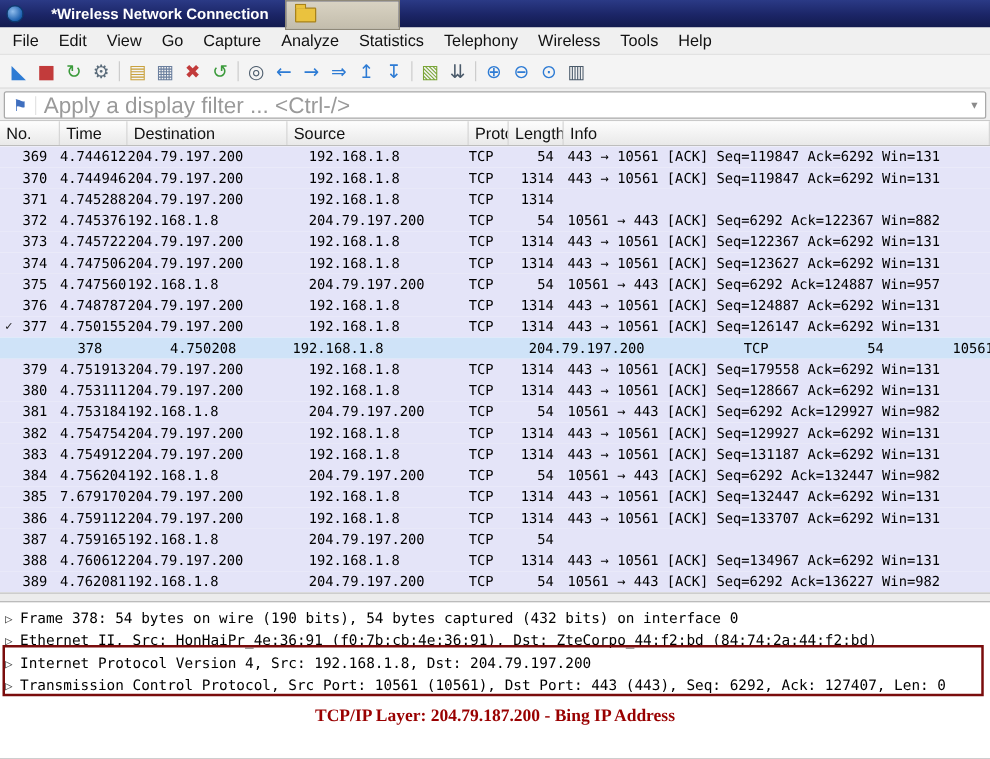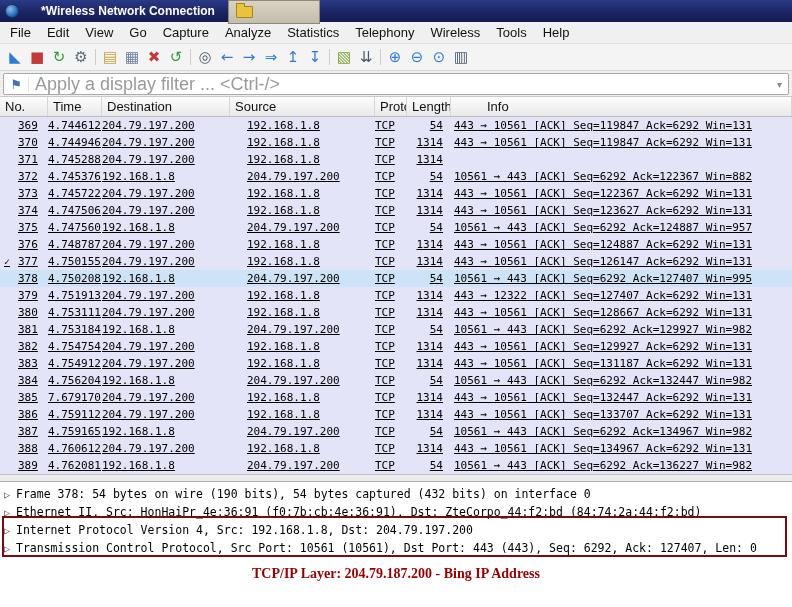--- a/index.html
+++ b/index.html
@@ -37,27 +37,27 @@
   .filter-input{height:20px;background:#fff;border:1px solid #a9a9a9;border-radius:2px;display:flex;align-items:center;}
   .filter-bookmark{width:24px;text-align:center;color:#3f6fbf;font-size:13px;border-right:1px solid #e4e4e4;flex:0 0 auto;}
   .filter-placeholder{color:#9a9a9a;font-size:18px;padding-left:6px;flex:1;white-space:nowrap;overflow:hidden;}
   .filter-arrow{color:#8a8a8a;padding:0 6px;font-size:10px;flex:0 0 auto;}
 
   
   .pheader{height:20px;display:flex;background:linear-gradient(#fdfdfd,#e9e9e9);border-bottom:1px solid #bdbdbd;
            font-size:13px;color:#111;box-sizing:border-box;}
   .hcell{border-right:1px solid #d6d6d6;padding:2px 0 0 5px;overflow:hidden;white-space:nowrap;box-sizing:border-box;flex:0 0 auto;}
   .w1{width:48px;} .w2{width:54px;} .w3{width:145px;} .w4{width:128px;} .w5{width:32px;} .w6{width:44px;}
-  .w7{flex:1 1 auto;margin-left:31px;}
+  .w7{flex:1 1 auto;}
 
   
   .plist{height:357px;overflow:hidden;background:#fff;
          font-family:"DejaVu Sans Mono","Liberation Mono",monospace;font-size:11px;}
-  .prow{display:flex;height:17px;line-height:17px;background:#e4e4f8;color:#000;white-space:nowrap;text-decoration:underline;}
-  .prow.sel{background:#cfe3f8;}
+  .prow{display:flex;height:17px;line-height:17px;background:#e4e4f8;color:#000;white-space:nowrap;}
+  .prow.sel{background:#cfe3f8;gap:44px;}
   .prow span{flex:0 0 auto;overflow:hidden;box-sizing:border-box;}
   .cm{width:14px;text-align:center;font-size:10px;color:#222;}
   .cno{width:34px;padding-left:4px;}
   .ct{width:54px;}
   .csrc{width:145px;}
   .cdst{width:128px;}
   .cp{width:32px;}
   .clen{width:44px;text-align:right;padding-right:8px;}
   .ci{flex:1 1 auto !important;padding-left:3px;}
 
@@ -250,21 +250,21 @@
         <span class="ci">10561 → 443 [ACK] Seq=6292 Ack=127407 Win=995</span>
       </div>
       <div class="prow">
         <span class="cm"></span>
         <span class="cno">379</span>
         <span class="ct">4.751913</span>
         <span class="csrc">204.79.197.200</span>
         <span class="cdst">192.168.1.8</span>
         <span class="cp">TCP</span>
         <span class="clen">1314</span>
-        <span class="ci">443 → 12322 [ACK] Seq=127407 Ack=6292 Win=131</span>
+        <span class="ci">443 → 10561 [ACK] Seq=179558 Ack=6292 Win=131</span>
       </div>
       <div class="prow">
         <span class="cm"></span>
         <span class="cno">380</span>
         <span class="ct">4.753111</span>
         <span class="csrc">204.79.197.200</span>
         <span class="cdst">192.168.1.8</span>
         <span class="cp">TCP</span>
         <span class="clen">1314</span>
         <span class="ci">443 → 10561 [ACK] Seq=128667 Ack=6292 Win=131</span>
@@ -330,21 +330,20 @@
         <span class="ci">443 → 10561 [ACK] Seq=133707 Ack=6292 Win=131</span>
       </div>
       <div class="prow">
         <span class="cm"></span>
         <span class="cno">387</span>
         <span class="ct">4.759165</span>
         <span class="csrc">192.168.1.8</span>
         <span class="cdst">204.79.197.200</span>
         <span class="cp">TCP</span>
         <span class="clen">54</span>
-        <span class="ci">10561 → 443 [ACK] Seq=6292 Ack=134967 Win=982</span>
       </div>
       <div class="prow">
         <span class="cm"></span>
         <span class="cno">388</span>
         <span class="ct">4.760612</span>
         <span class="csrc">204.79.197.200</span>
         <span class="cdst">192.168.1.8</span>
         <span class="cp">TCP</span>
         <span class="clen">1314</span>
         <span class="ci">443 → 10561 [ACK] Seq=134967 Ack=6292 Win=131</span>

